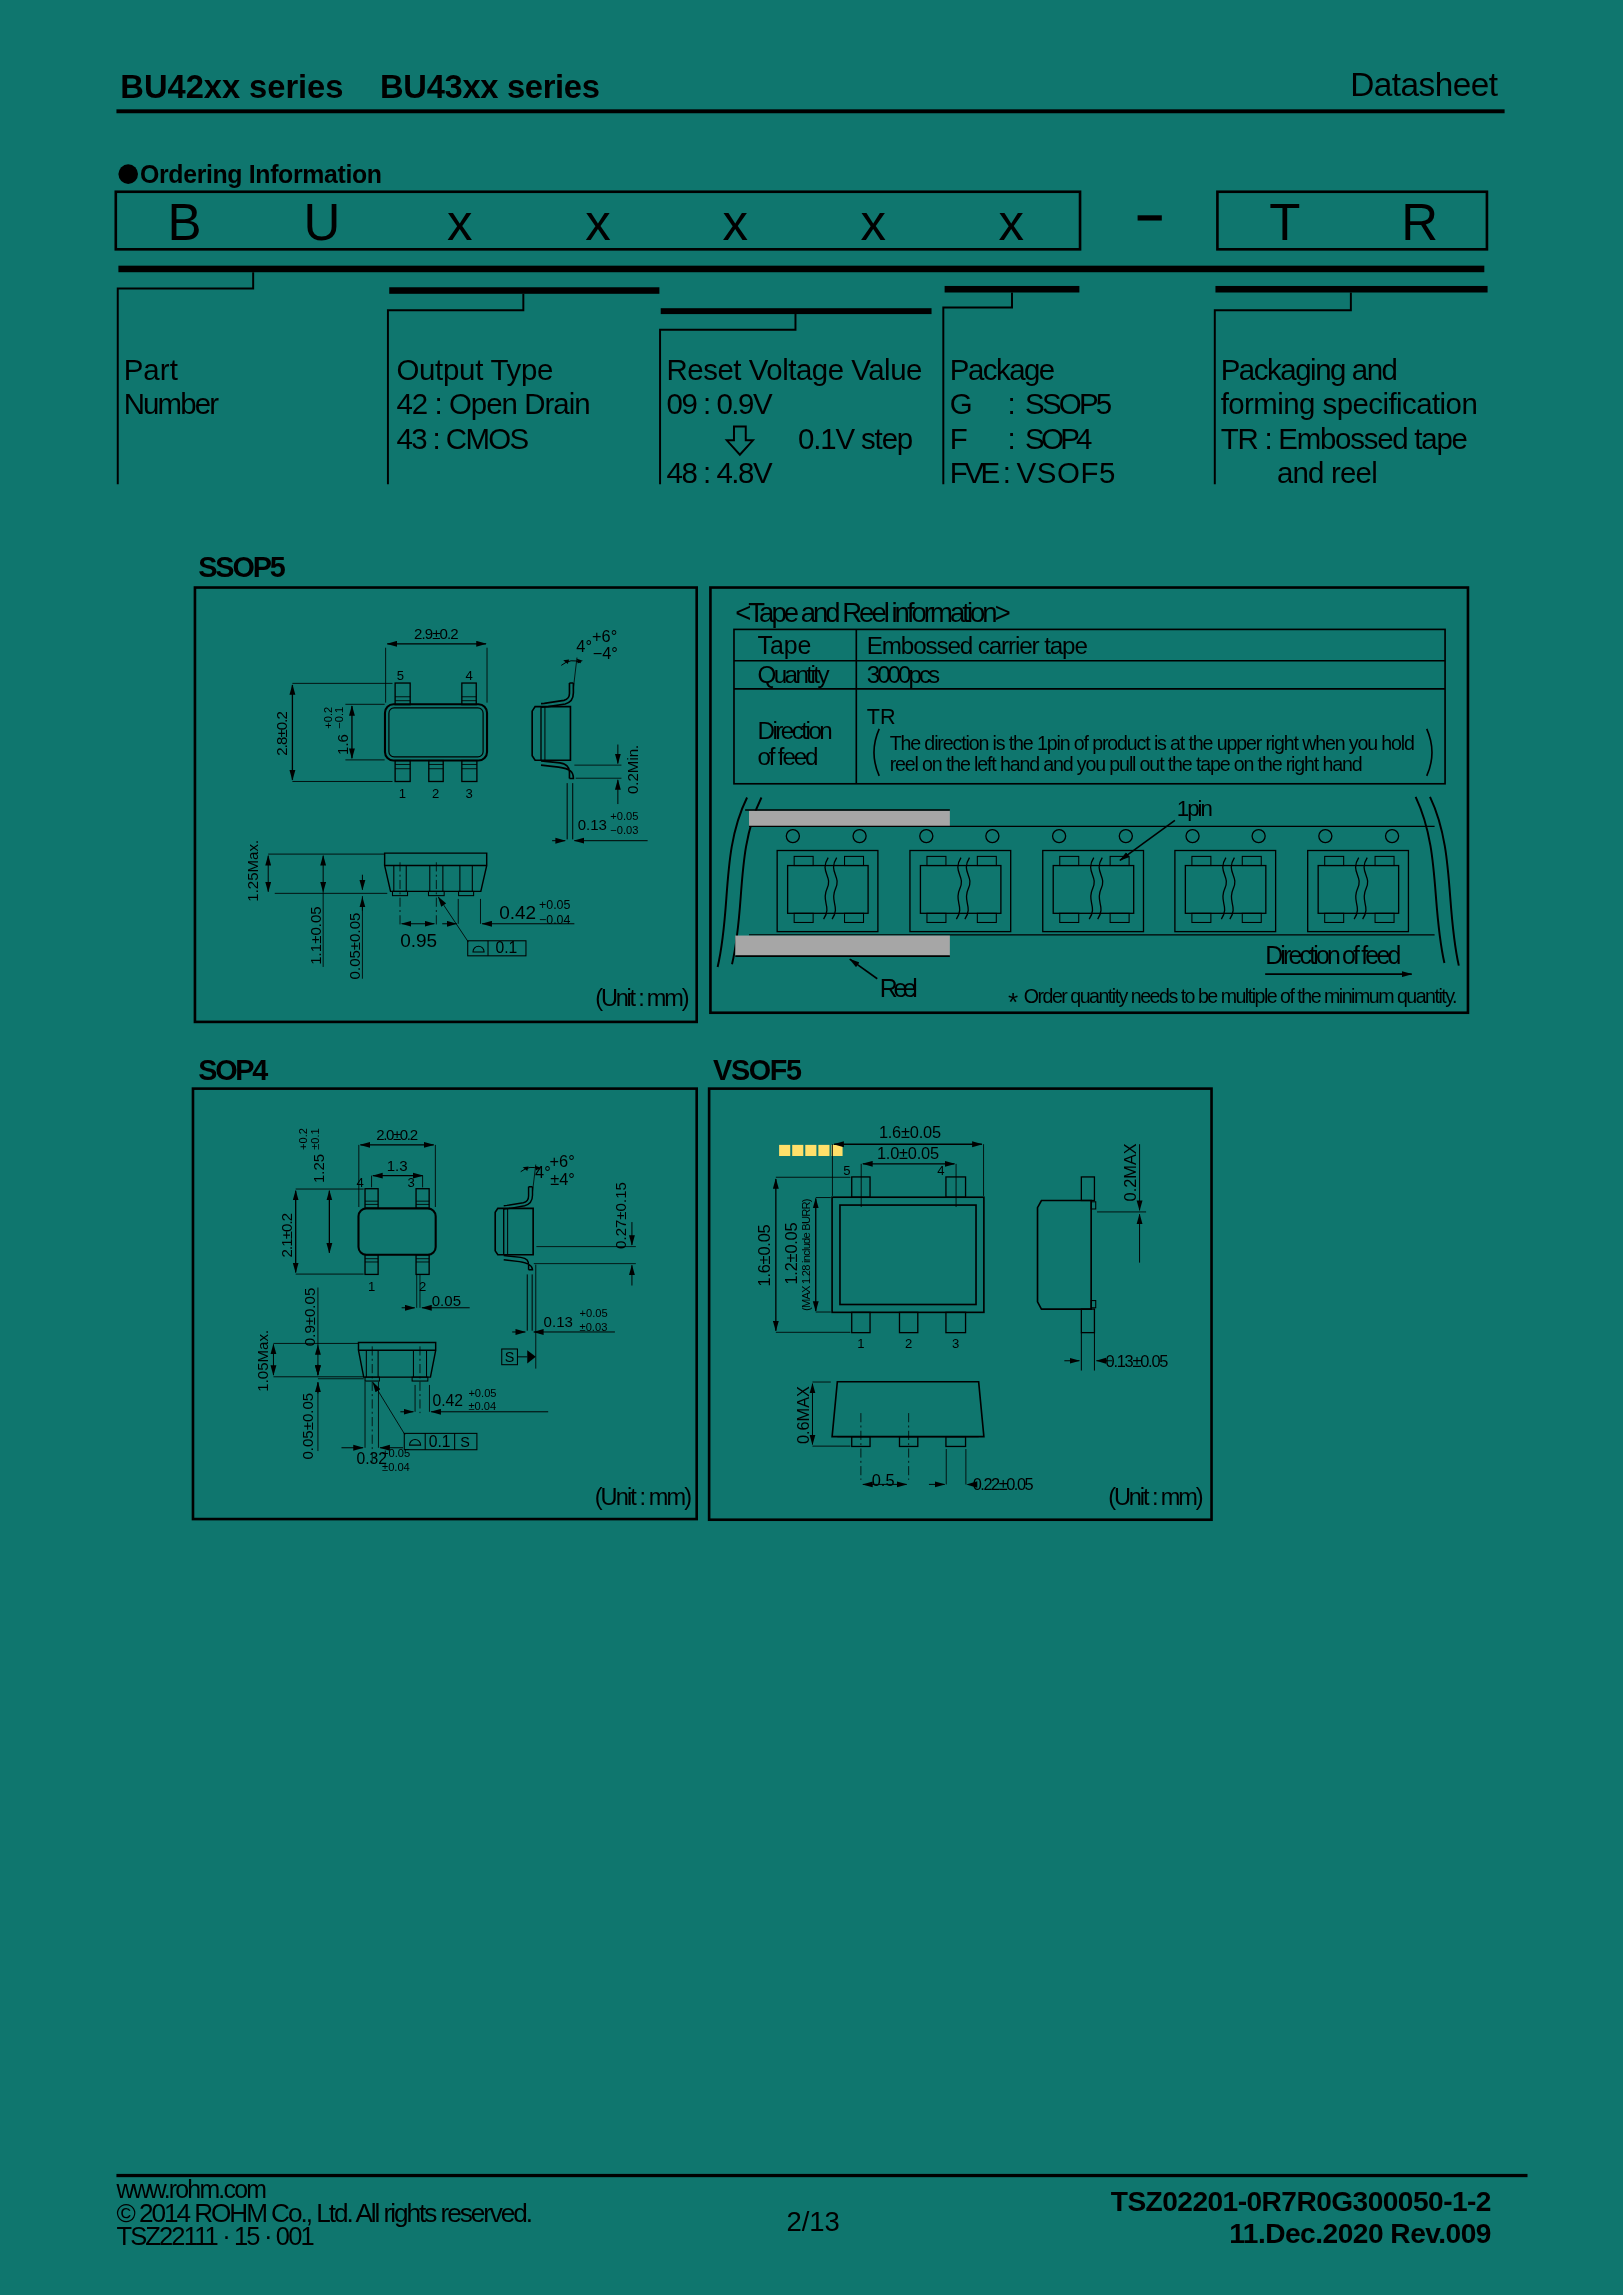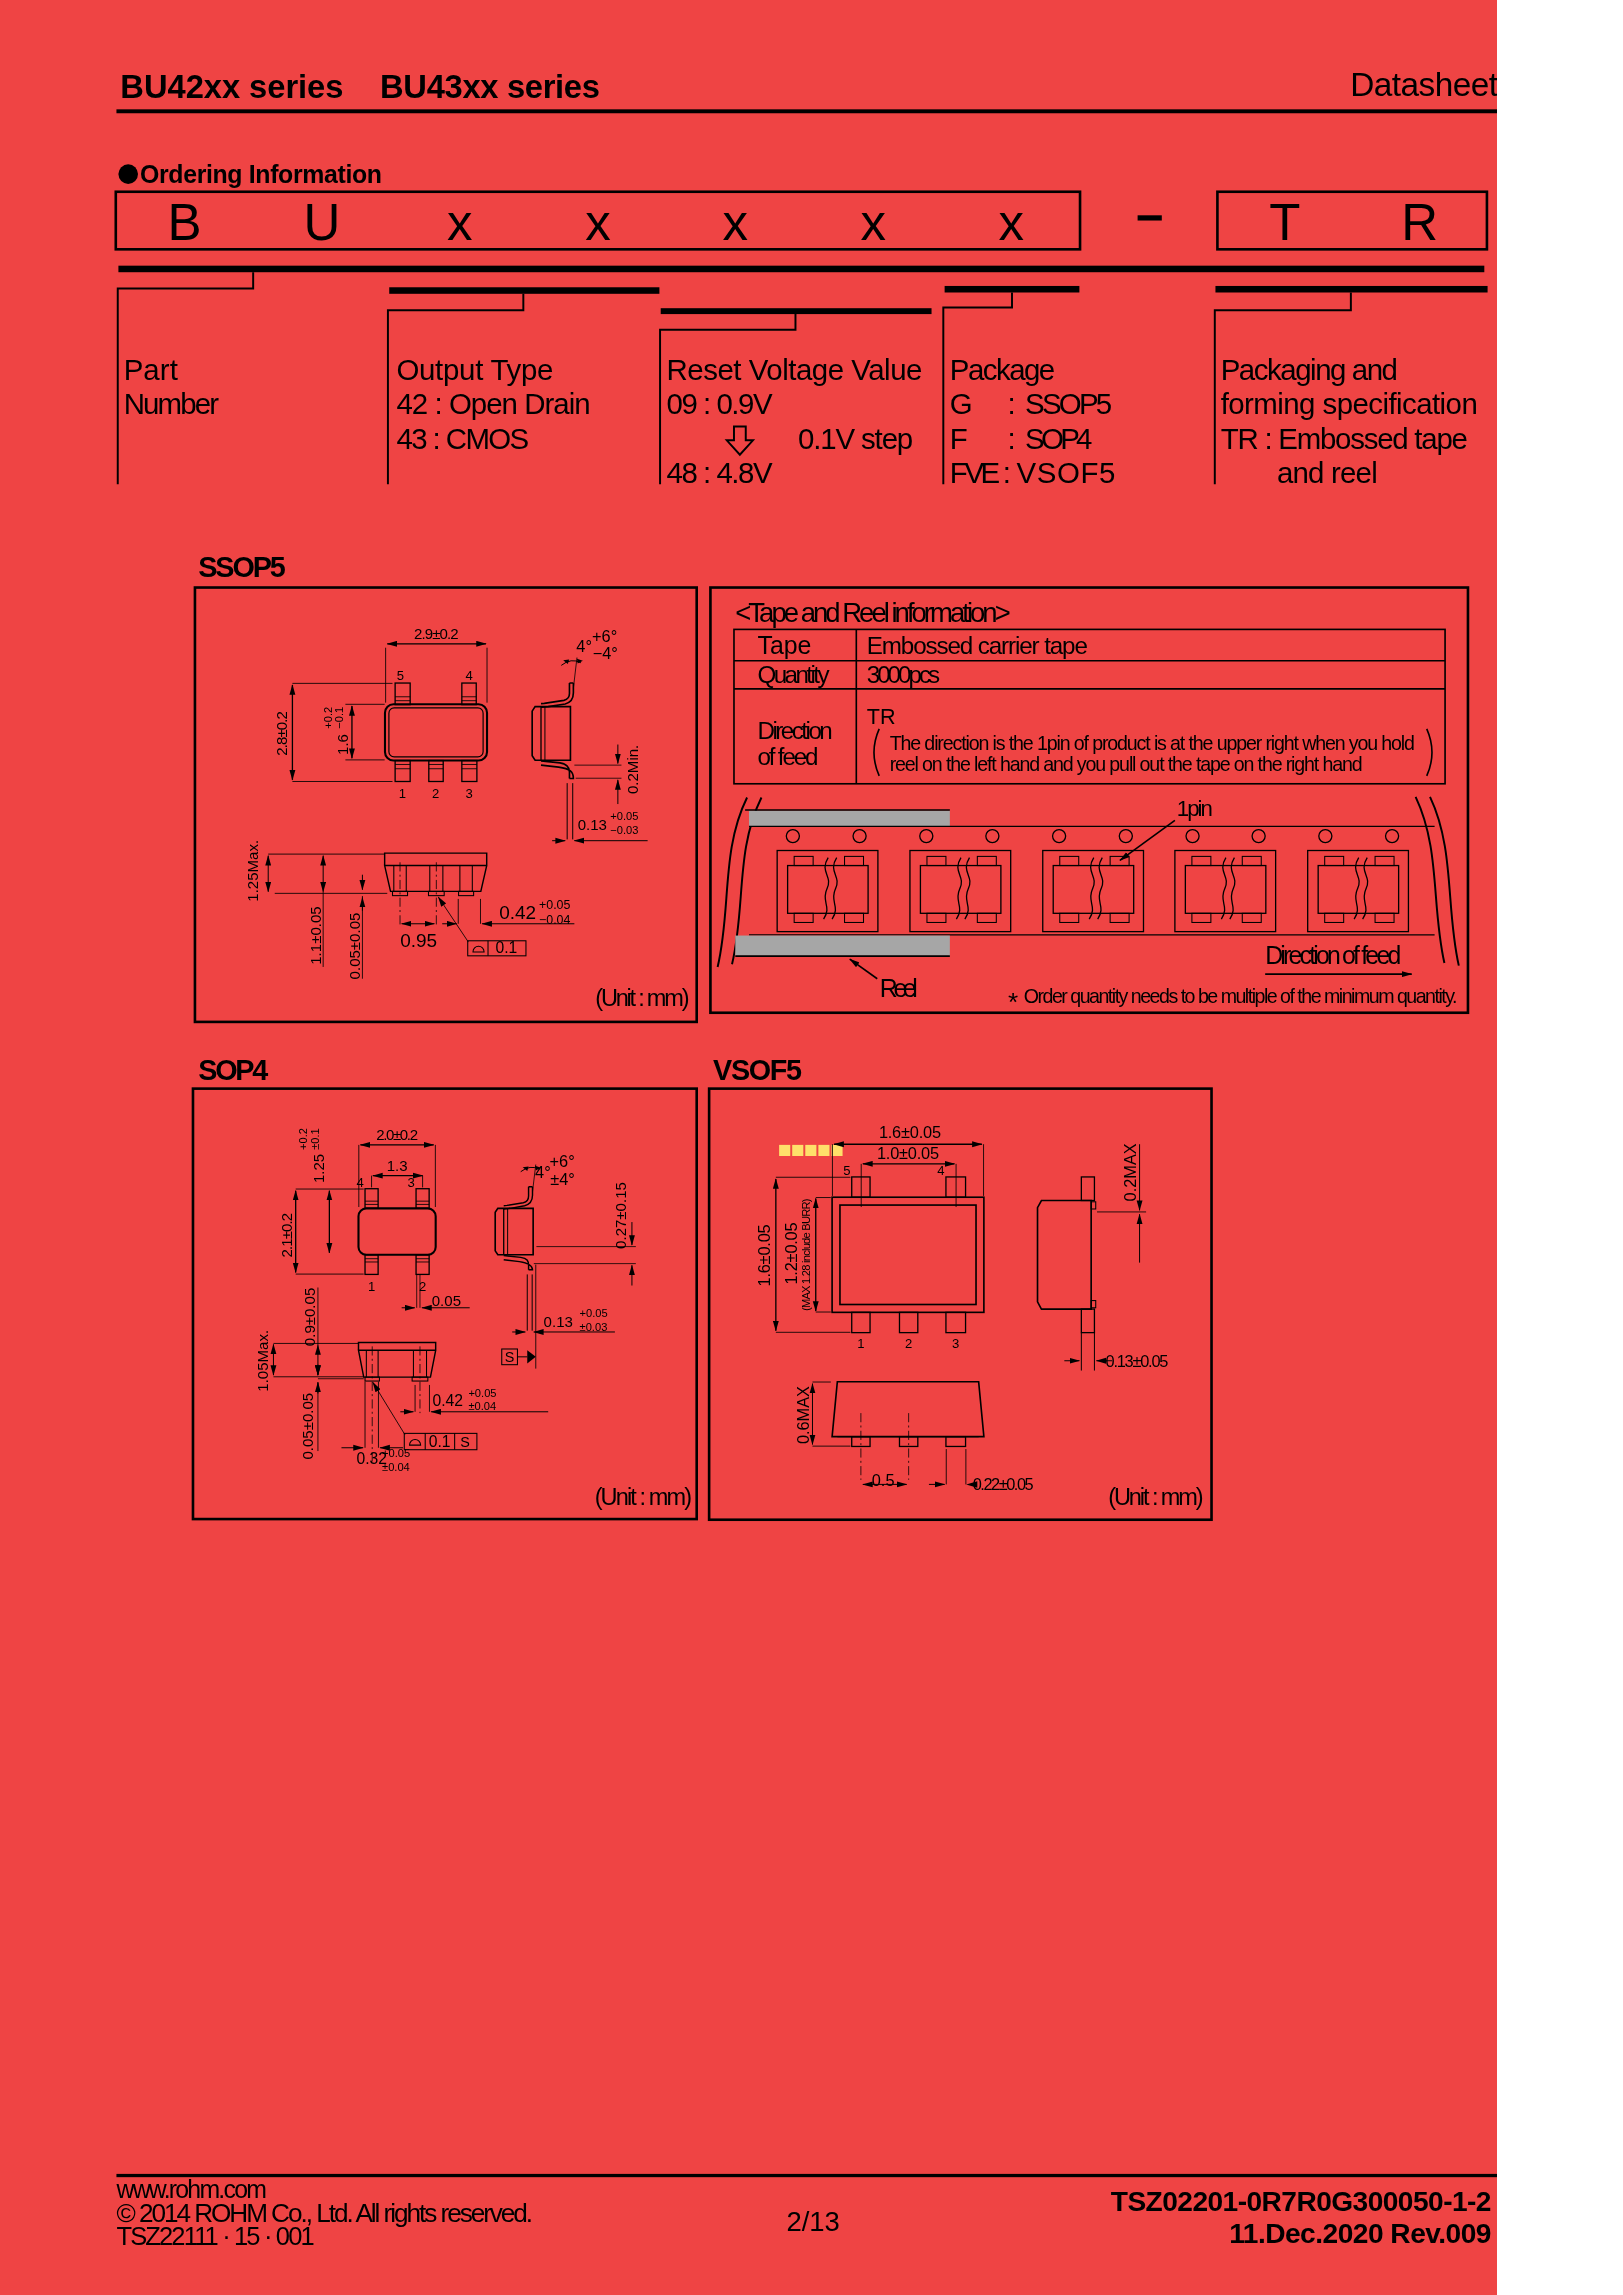--- a/index.html
+++ b/index.html
@@ -1,16 +1,16 @@
 <!DOCTYPE html>
 <html style="font-size:10.5px"><head>
 <meta charset="utf-8">
 <style>
 html,body{margin:0;padding:0;background:#fff;-webkit-font-smoothing:antialiased;}
-#page{position:relative;width:1497px;height:2295px;background:#ef4444;overflow:hidden;}
+#page{position:relative;width:1623px;height:2295px;background:#0f766e;overflow:hidden;}
 svg{position:absolute;left:0;top:0;}
 text{font-family:"Liberation Sans",sans-serif;fill:#000;stroke:none;}
 .ln{stroke:#000;fill:none;}
 </style>
 </head>
 <body>
 <div id="page">
 <svg width="1623" height="2295" viewBox="0 0 2481 3508">
 <defs>
 <marker id="ae" markerWidth="16" markerHeight="10" refX="15" refY="5" orient="auto" markerUnits="userSpaceOnUse">

